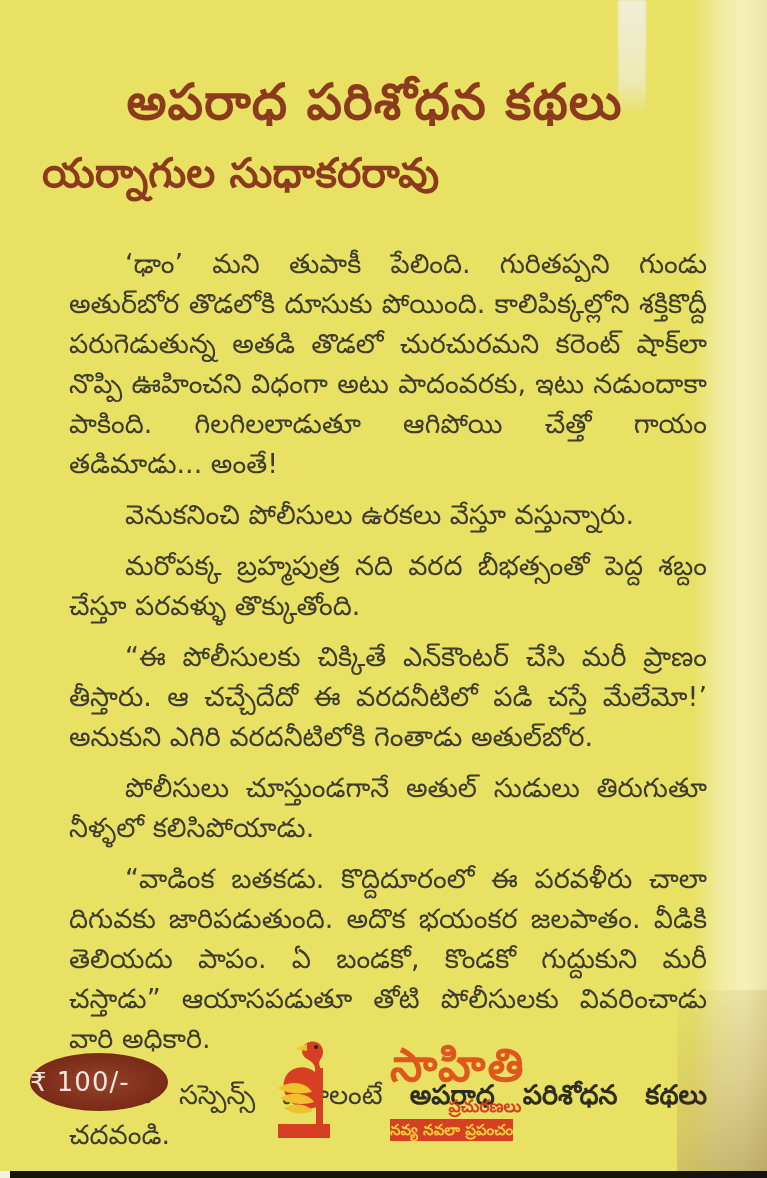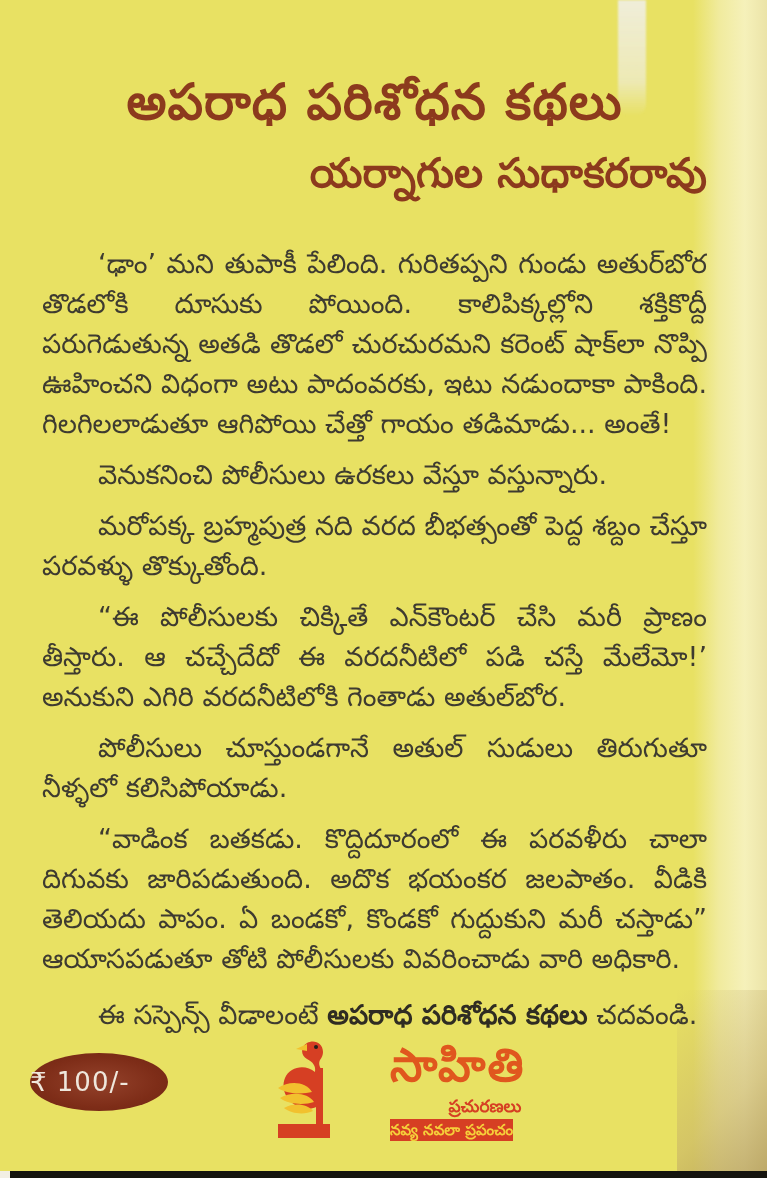--- a/index.html
+++ b/index.html
@@ -40,25 +40,25 @@
     position:absolute;top:0;left:0;width:767px;
     padding:72px 60px 0 42px;
     box-sizing:border-box;
   }
   .book-title{
     margin:0;text-align:center;
     font-size:50px;line-height:60px;font-weight:bold;
     color:#8c3a1d;letter-spacing:1px;
   }
   .book-author{
-    margin:16px 0 0 0;text-align:right;
+    margin:16px 0 0 0;text-align:left;
     font-size:41px;line-height:50px;font-weight:600;
     color:#8c3a1d;
   }
-  .blurb{margin-top:46px;}
+  .blurb{margin-top:46px;margin-left:27px;}
   .para{
     margin:0 0 11px 0;
     font-size:27px;line-height:40px;
     color:#3e3b30;
     text-align:justify;
     text-indent:56px;
   }
   .closing{margin-top:16px;}
   .closing .bold-title{font-weight:bold;color:#2f2c22;}
   

